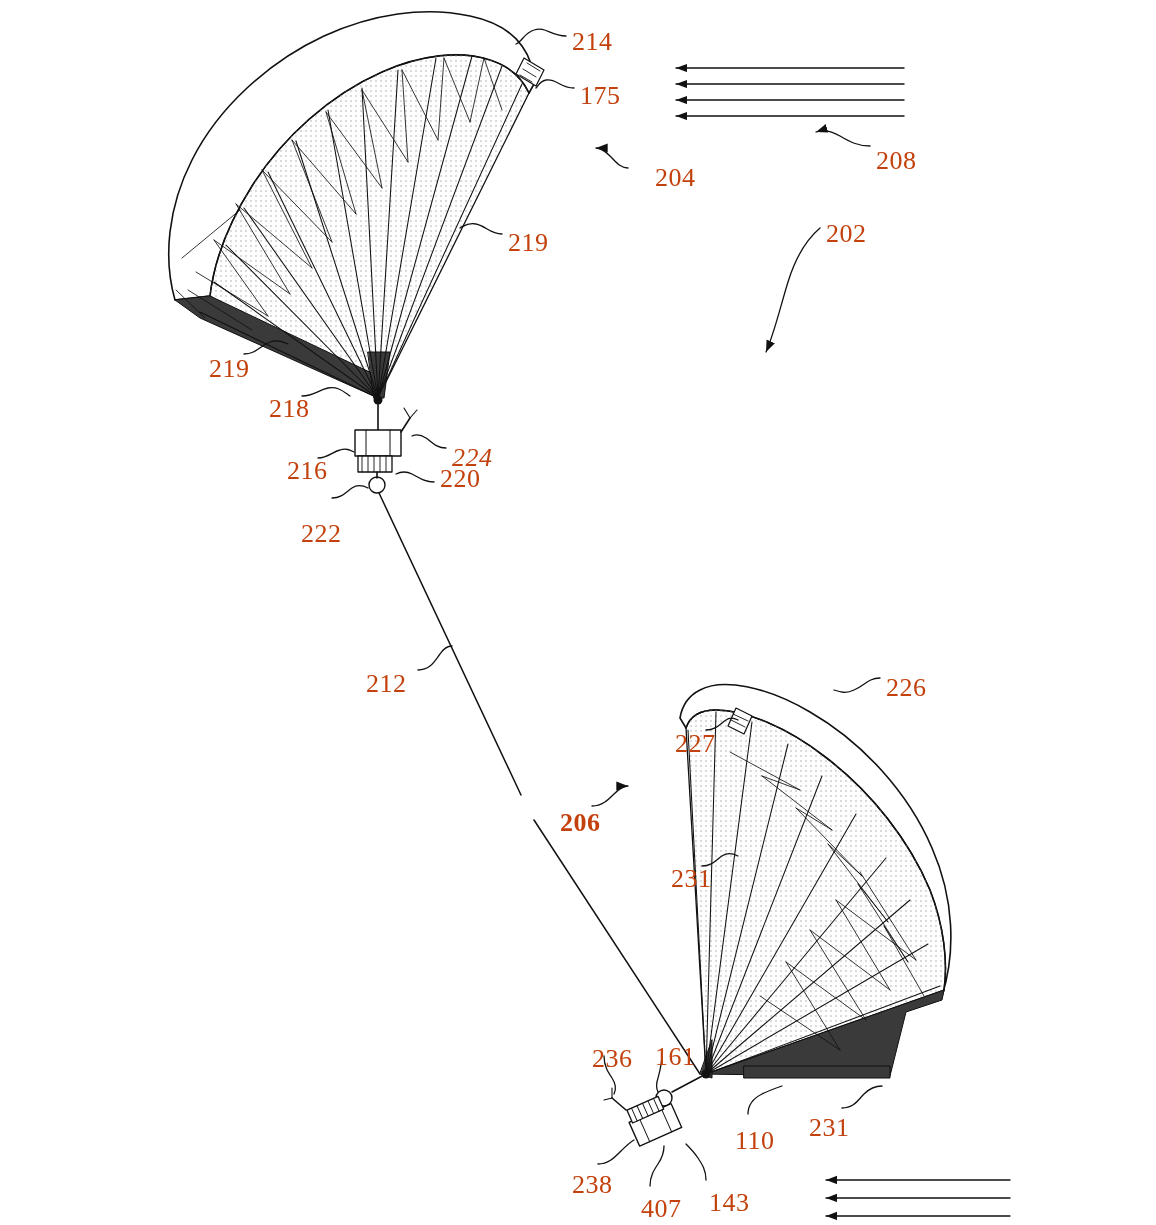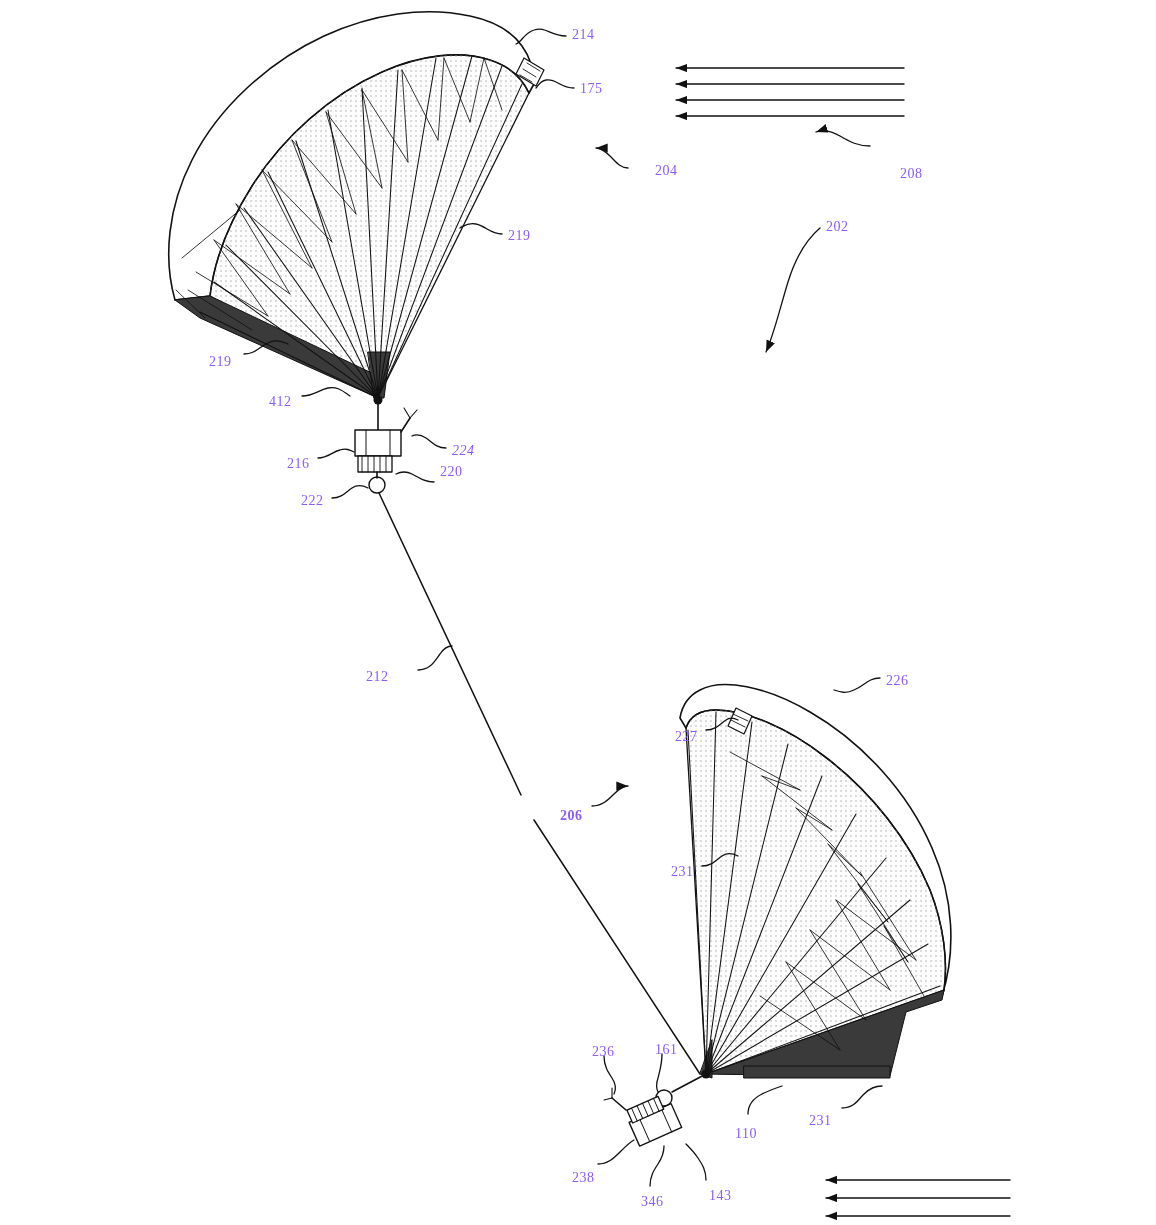--- a/index.html
+++ b/index.html
@@ -18,22 +18,22 @@
     overflow: hidden;
   }
   #figure svg {
     position: absolute;
     left: 0;
     top: 0;
   }
   .ref-label {
     position: absolute;
     font-family: "Liberation Serif", serif;
-    font-size: 14px;
-    color: #8b5cf6;
+    font-size: 26px;
+    color: #c2410c;
     white-space: nowrap;
     letter-spacing: 0.5px;
   }
 </style>
 </head>
 <body>
 
 <div id="figure">
 
   <svg width="1156" height="1225" viewBox="0 0 1156 1225">
@@ -291,35 +291,35 @@
         <path d="M650,1186 C650,1176 654,1170 658,1164 C662,1158 664,1152 664,1146"></path>
 
         <path d="M706,1180 C706,1170 702,1164 698,1158 C694,1152 690,1148 686,1144"></path>
       </g>
     </g>
   </svg>
 
   <span class="ref-label" style="left:572px; top:27px;">214</span>
   <span class="ref-label" style="left:580px; top:81px;">175</span>
   <span class="ref-label" style="left:655px; top:163px;">204</span>
-  <span class="ref-label" style="left:900px; top:146px;margin-top:20px;">208</span>
+  <span class="ref-label" style="left:876px; top:146px;">208</span>
   <span class="ref-label" style="left:826px; top:219px;">202</span>
   <span class="ref-label" style="left:508px; top:228px;">219</span>
   <span class="ref-label" style="left:209px; top:354px;">219</span>
-  <span class="ref-label" style="left:269px; top:394px;">412</span>
+  <span class="ref-label" style="left:269px; top:394px;">218</span>
   <span class="ref-label" style="left:452px; top:443px;font-style:italic;">224</span>
   <span class="ref-label" style="left:287px; top:456px;">216</span>
   <span class="ref-label" style="left:440px; top:464px;">220</span>
-  <span class="ref-label" style="left:301px; top:493px;text-align:right;">222</span>
+  <span class="ref-label" style="left:301px; top:519px;text-align:right;">222</span>
   <span class="ref-label" style="left:366px; top:669px;">212</span>
   <span class="ref-label" style="left:560px; top:808px;font-weight:bold;">206</span>
   <span class="ref-label" style="left:886px; top:673px;">226</span>
   <span class="ref-label" style="left:675px; top:729px;">227</span>
   <span class="ref-label" style="left:671px; top:864px;">231</span>
   <span class="ref-label" style="left:809px; top:1113px;">231</span>
   <span class="ref-label" style="left:735px; top:1126px;">110</span>
   <span class="ref-label" style="left:592px; top:1044px;">236</span>
   <span class="ref-label" style="left:655px; top:1042px;">161</span>
   <span class="ref-label" style="left:572px; top:1170px;">238</span>
-  <span class="ref-label" style="left:641px; top:1194px;">346</span>
+  <span class="ref-label" style="left:641px; top:1194px;">407</span>
   <span class="ref-label" style="left:709px; top:1188px;">143</span>
 
 </div>
 
 </body></html>

